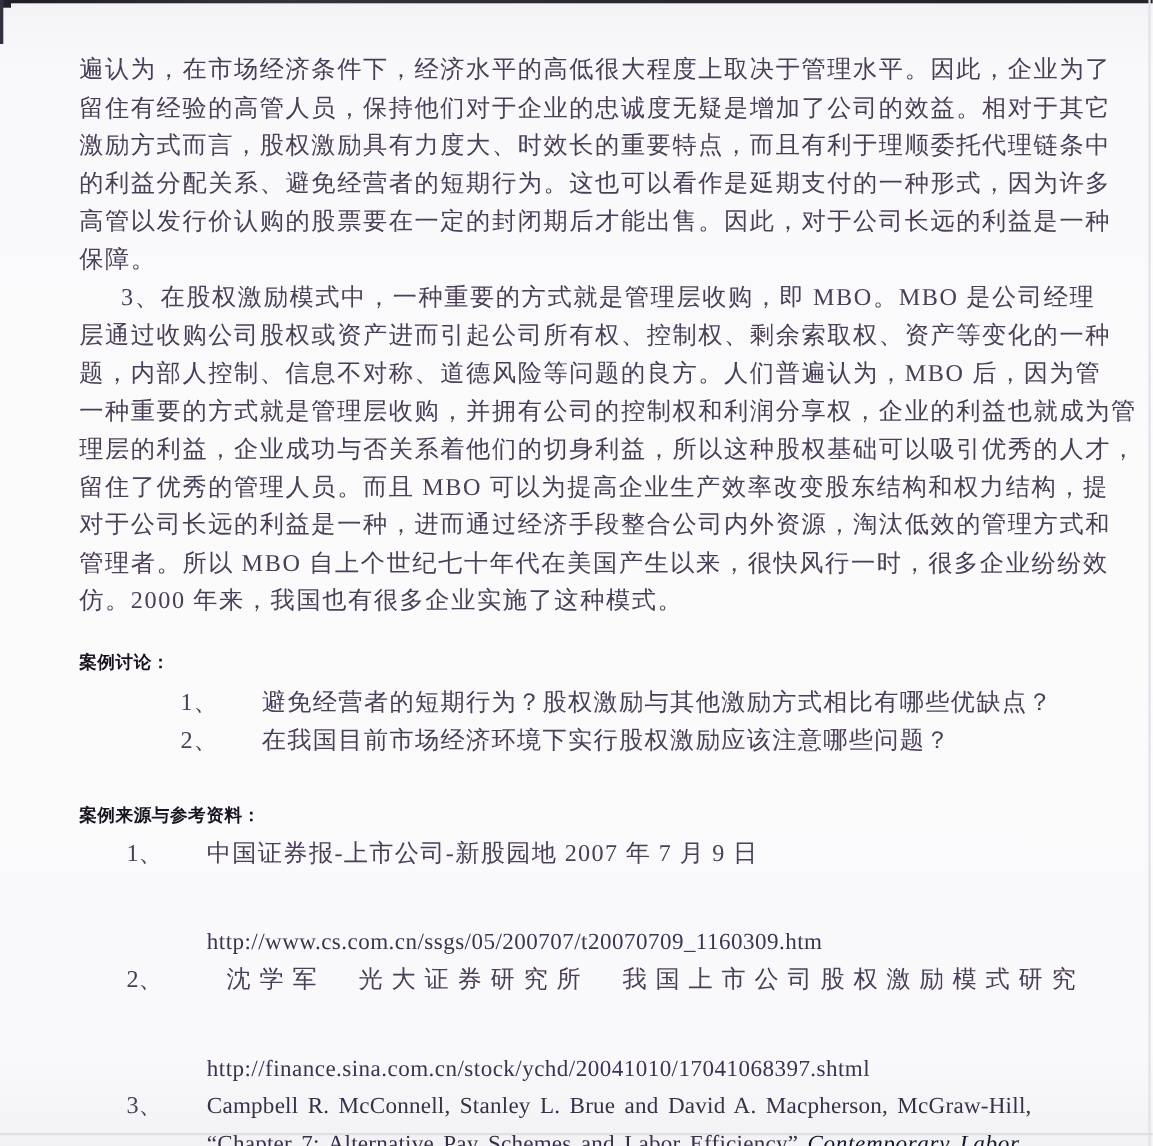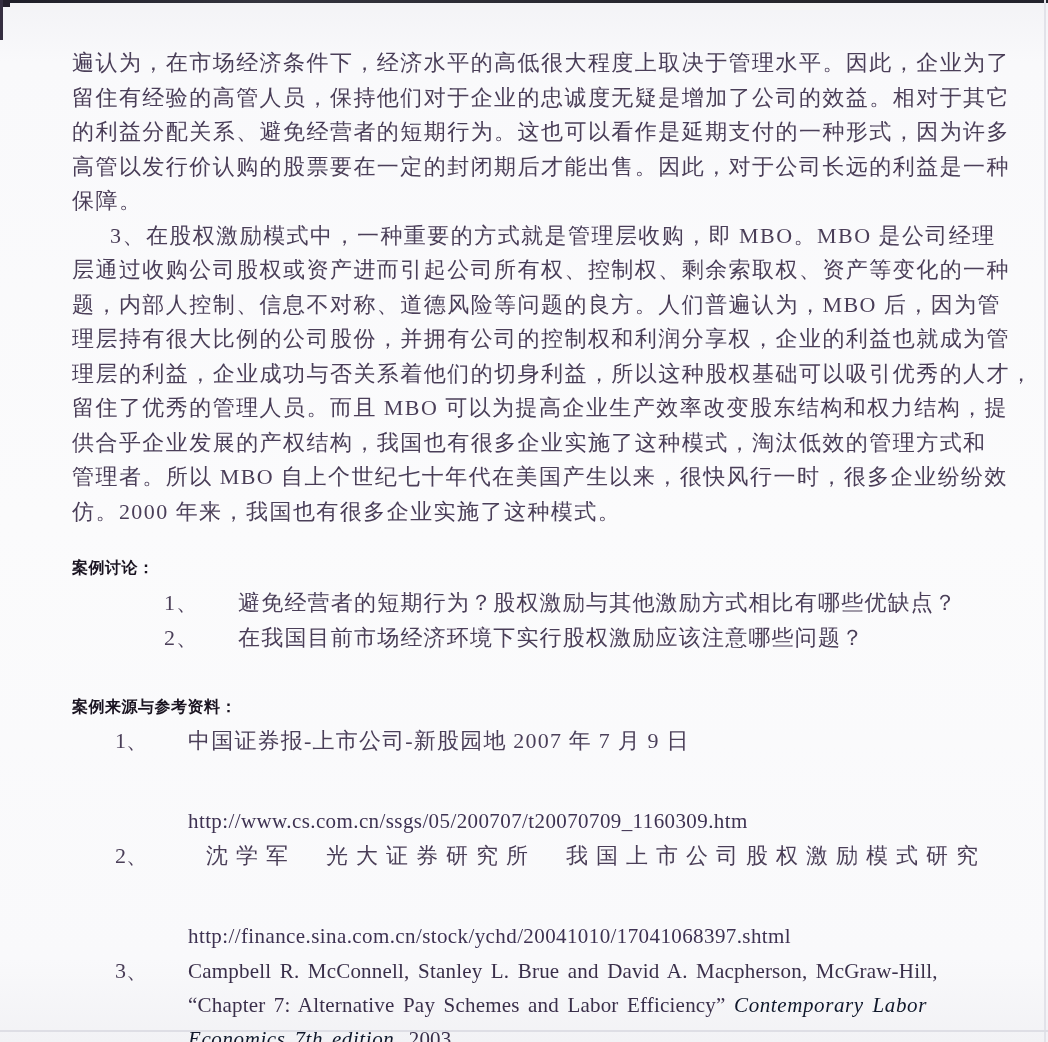--- a/index.html
+++ b/index.html
@@ -126,33 +126,34 @@
 <div class="scan-corner-tl"></div>
 <div class="scan-left-mark"></div>
 <div class="scan-right-line"></div>
 <div class="scan-bottom-line"></div>
 
 <div class="content">
 
   <div class="para">
     <div class="line">遍认为，在市场经济条件下，经济水平的高低很大程度上取决于管理水平。因此，企业为了</div>
     <div class="line">留住有经验的高管人员，保持他们对于企业的忠诚度无疑是增加了公司的效益。相对于其它</div>
+    <div class="line">激励方式而言，股权激励具有力度大、时效长的重要特点，而且有利于理顺委托代理链条中</div>
     <div class="line">的利益分配关系、避免经营者的短期行为。这也可以看作是延期支付的一种形式，因为许多</div>
     <div class="line">高管以发行价认购的股票要在一定的封闭期后才能出售。因此，对于公司长远的利益是一种</div>
     <div class="line">保障。</div>
   </div>
 
   <div class="para">
     <div class="line indent">3、在股权激励模式中，一种重要的方式就是管理层收购，即 MBO。MBO 是公司经理</div>
     <div class="line">层通过收购公司股权或资产进而引起公司所有权、控制权、剩余索取权、资产等变化的一种</div>
     <div class="line">题，内部人控制、信息不对称、道德风险等问题的良方。人们普遍认为，MBO 后，因为管</div>
-    <div class="line">理层持有很大比例的公司股份，并拥有公司的控制权和利润分享权，企业的利益也就成为管</div>
+    <div class="line">一种重要的方式就是管理层收购，并拥有公司的控制权和利润分享权，企业的利益也就成为管</div>
     <div class="line">理层的利益，企业成功与否关系着他们的切身利益，所以这种股权基础可以吸引优秀的人才，</div>
     <div class="line">留住了优秀的管理人员。而且 MBO 可以为提高企业生产效率改变股东结构和权力结构，提</div>
-    <div class="line">供合乎企业发展的产权结构，我国也有很多企业实施了这种模式，淘汰低效的管理方式和</div>
+    <div class="line">对于公司长远的利益是一种，进而通过经济手段整合公司内外资源，淘汰低效的管理方式和</div>
     <div class="line">管理者。所以 MBO 自上个世纪七十年代在美国产生以来，很快风行一时，很多企业纷纷效</div>
     <div class="line">仿。2000 年来，我国也有很多企业实施了这种模式。</div>
   </div>
 
   <div class="sec-heading heading-discussion">案例讨论：</div>
 
   <div class="disc-item">
     <span class="disc-num">1、</span>
     <span class="disc-text">避免经营者的短期行为？股权激励与其他激励方式相比有哪些优缺点？</span>
   </div>

